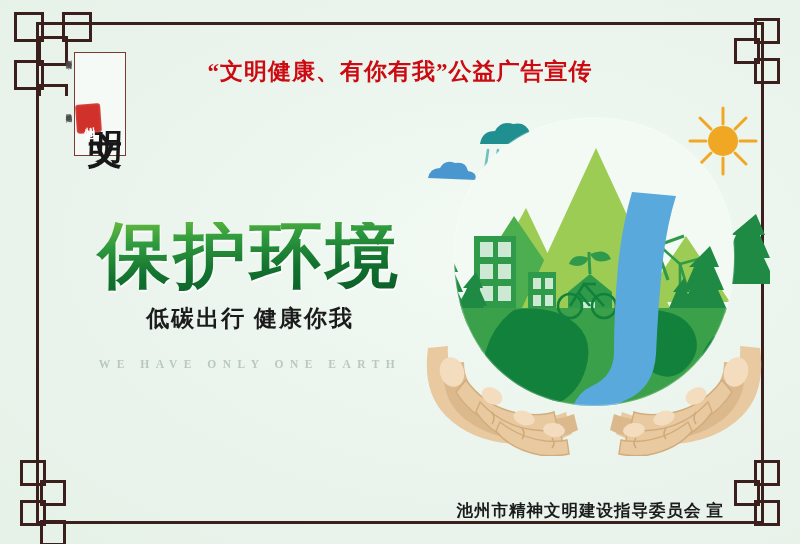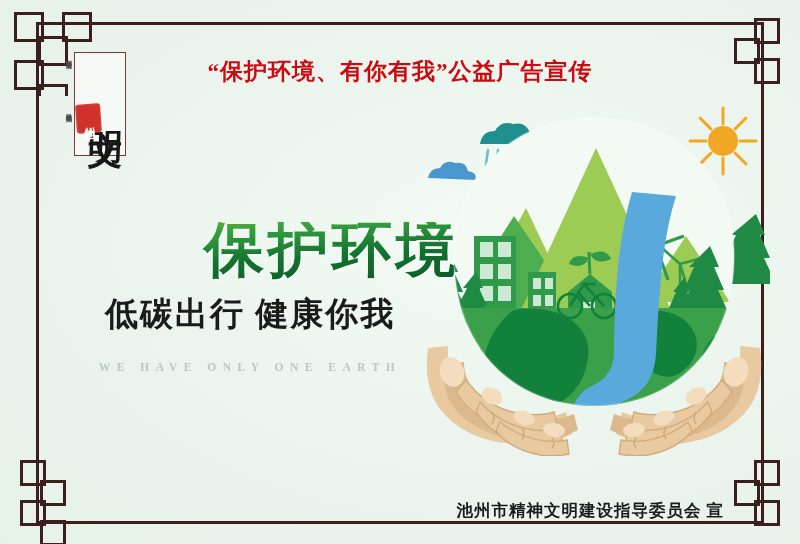--- a/index.html
+++ b/index.html
@@ -69,31 +69,31 @@
     position:absolute;left:0;top:56px;width:800px;text-align:center;
     font-family:"Liberation Serif", serif;font-weight:700;
     font-size:23px;letter-spacing:1px;color:#cc0a11;
     white-space:nowrap;
   }
 
   
   #title-block{position:absolute;left:40px;top:222px;width:420px;}
   #main-title{
     font-family:"Liberation Serif", serif;font-weight:700;
-    font-size:60px;line-height:.96;letter-spacing:4px;
+    font-size:72px;line-height:.96;letter-spacing:4px;
     background:linear-gradient(176deg,#6fbf3e 0%,#2f9a3e 30%,#12722f 62%,#0c5c28 100%);
     -webkit-background-clip:text;background-clip:text;
     color:transparent;-webkit-text-fill-color:transparent;
-    text-align:right;white-space:nowrap;
+    text-align:center;white-space:nowrap;
     filter:drop-shadow(1px 2px 0 rgba(255,255,255,.85));
   }
   #sub-title{
     margin-top:12px;text-align:center;
     font-family:"Liberation Serif", serif;font-weight:700;
-    font-size:33px;letter-spacing:2px;color:#1b1b1b;white-space:nowrap;
+    font-size:23px;letter-spacing:2px;color:#1b1b1b;white-space:nowrap;
   }
   #eng-title{
     margin-top:24px;text-align:center;
     font-family:"Liberation Serif", serif;font-weight:700;
     font-size:11.5px;letter-spacing:6.5px;color:#b9c9bc;white-space:nowrap;
   }
 
   
   #footer-org{
     position:absolute;right:76px;bottom:22px;
@@ -140,21 +140,21 @@
   </div>
 
   <div id="logo">
     <div class="logo-side" id="logo-side-1">创建全国文明城市</div>
     <div class="logo-side" id="logo-side-2">建设和美幸福池州</div>
     <div id="logo-box"></div>
     <div id="logo-cn">文明</div>
     <div id="seal">池州</div>
   </div>
 
-  <div id="header-slogan">“保护环境、有你有我”公益广告宣传</div>
+  <div id="header-slogan">“文明健康、有你有我”公益广告宣传</div>
 
   <div id="title-block">
     <div id="main-title">保护环境</div>
     <div id="sub-title">低碳出行 健康你我</div>
     <div id="eng-title">WE HAVE ONLY ONE EARTH</div>
   </div>
 
   <div id="footer-org">池州市精神文明建设指导委员会 宣</div>
 
   <div id="illus">

